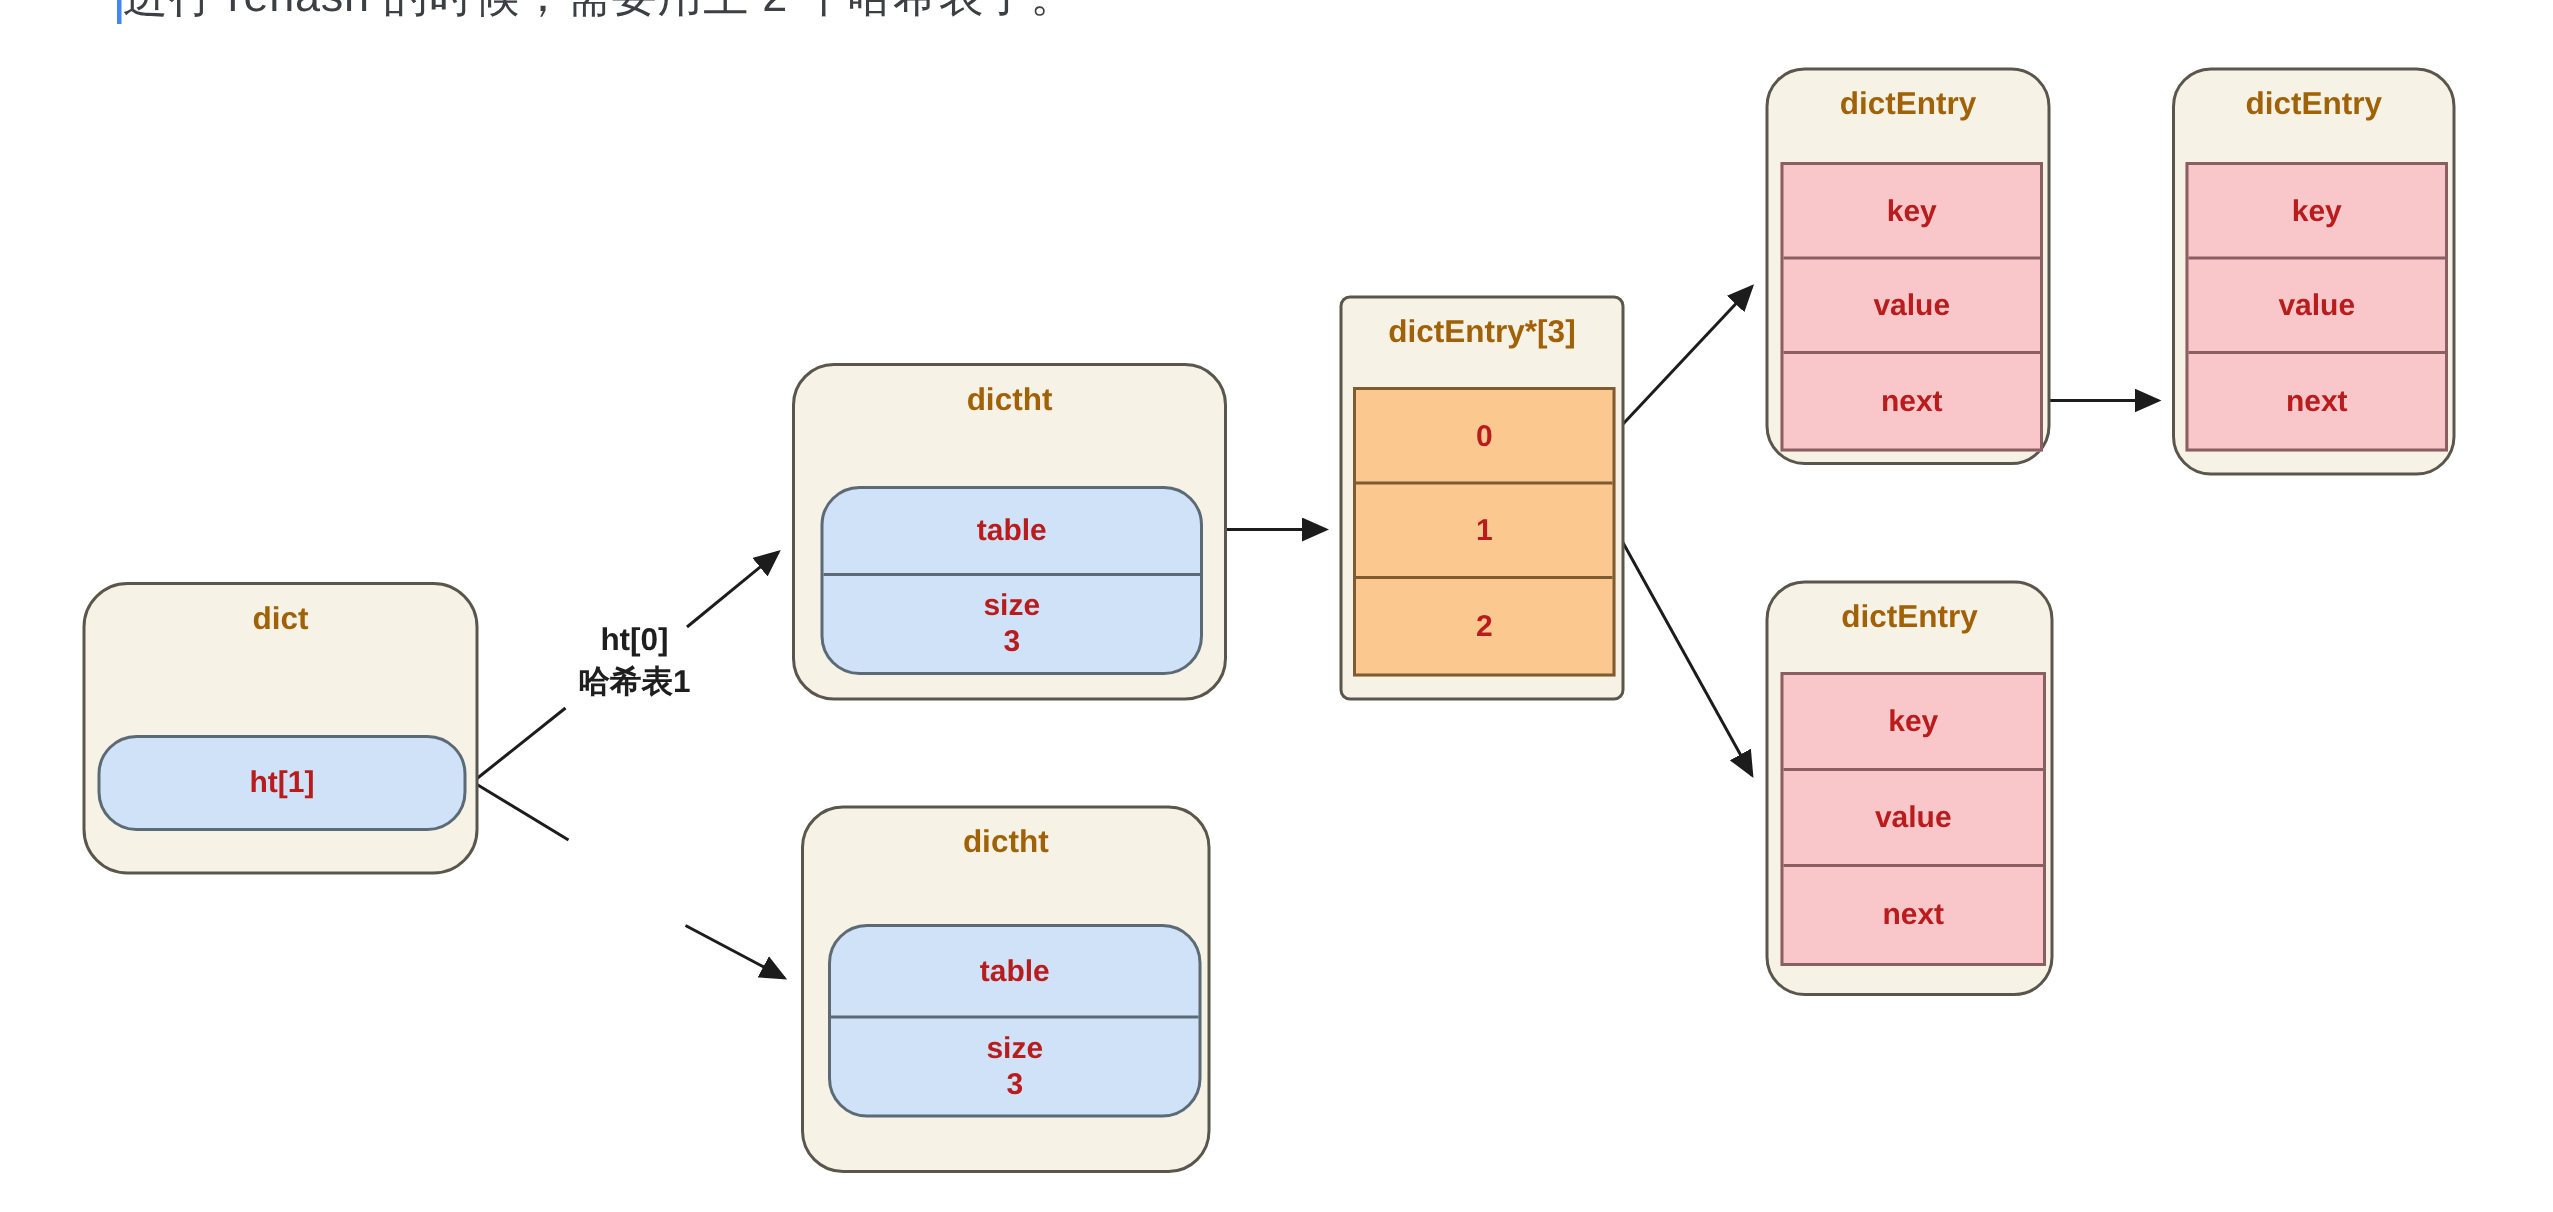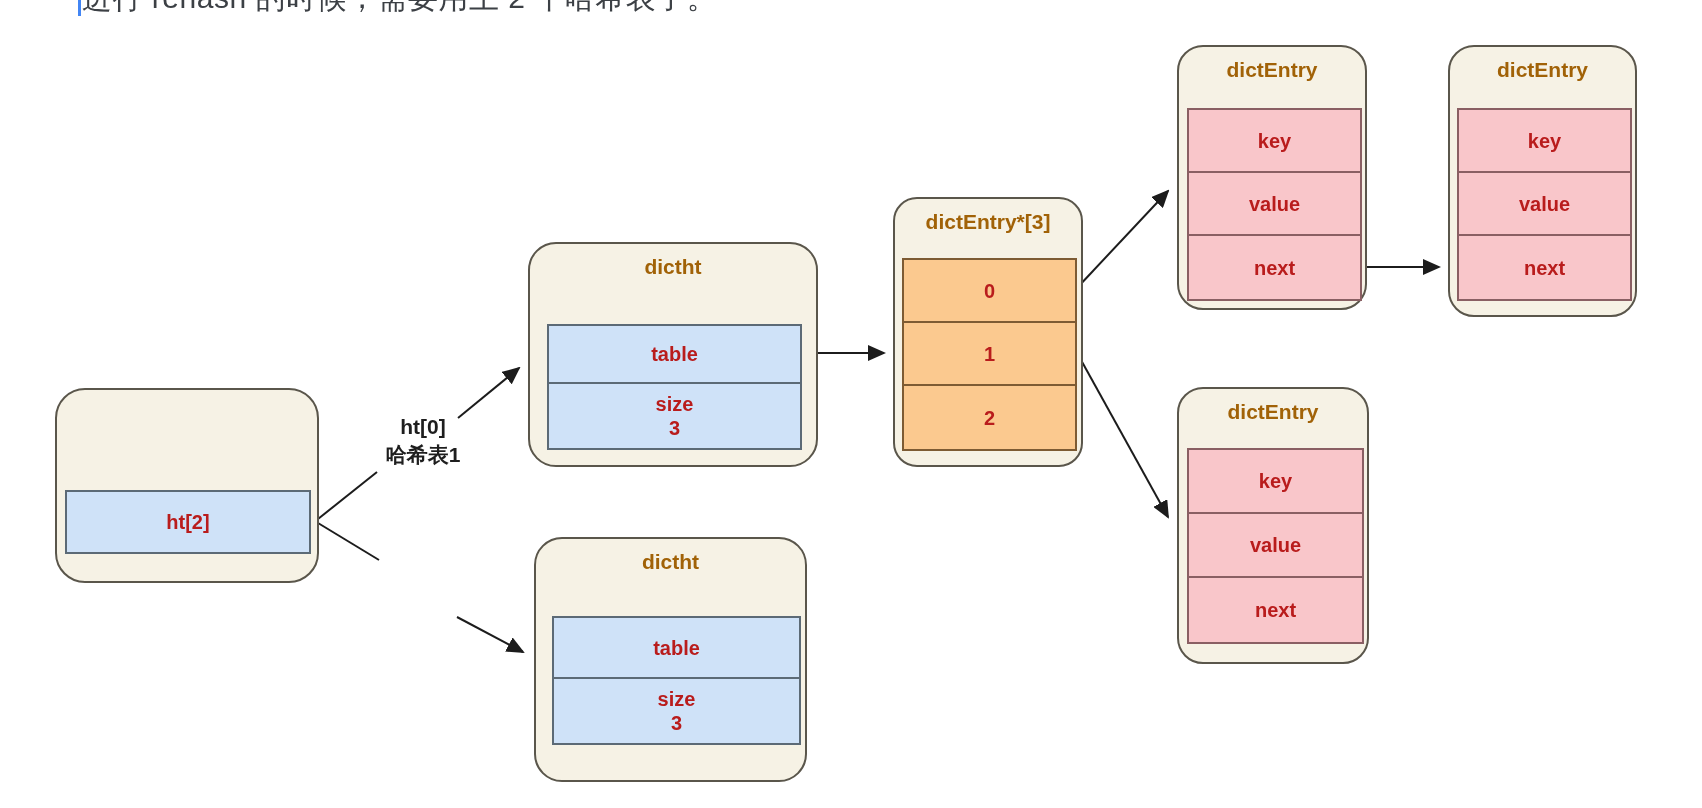--- a/index.html
+++ b/index.html
@@ -29,21 +29,21 @@
     padding-top:11px; text-align:center;
     font-size:21px; font-weight:bold; color:#a16207;
   }
   .cellgroup { position:absolute; box-sizing:border-box; border:2px solid; }
   .cell {
     box-sizing:border-box; border-bottom:2px solid;
     display:flex; flex-direction:column; align-items:center; justify-content:center;
     font-size:20px; font-weight:bold; color:#b91c1c; line-height:1.2;
   }
   .cell:last-child { border-bottom:none; }
-  .blue  { background:var(--blue,#cfe2f8);  border-color:var(--blue-border,#5c6a76); }
+  .blue  { background:var(--blue,#cfe2f8);  border-color:var(--blue-border,#5c6a76);border-radius:26px; }
   .blue  .cell { border-color:var(--blue-border,#5c6a76); }
   .orange{ background:var(--orange,#fbc98f); border-color:var(--orange-border,#7d5b33); }
   .orange .cell { border-color:var(--orange-border,#7d5b33); }
   .pink  { background:var(--pink,#f9c6ca);  border-color:var(--pink-border,#8a5f63); }
   .pink  .cell { border-color:var(--pink-border,#8a5f63); }
 
   .edge-label {
     position:absolute; width:150px; text-align:center;
     font-size:21px; font-weight:bold; color:#1e1e1e; line-height:28px;
   }
@@ -70,22 +70,23 @@
         <line x1="318" y1="523" x2="379" y2="560"></line>
         <line x1="457" y1="617" x2="523" y2="652" marker-end="url(#ah)"></line>
         <line x1="800" y1="353" x2="884" y2="353" marker-end="url(#ah)"></line>
         <line x1="1077" y1="288" x2="1168" y2="191" marker-end="url(#ah)"></line>
         <line x1="1081" y1="360" x2="1168" y2="517" marker-end="url(#ah)"></line>
         <line x1="1363" y1="267" x2="1439" y2="267" marker-end="url(#ah)"></line>
       </g>
     </svg>
 
     <div class="node" style="left:55px; top:388px; width:264px; height:195px;">
+      <div class="node-title">dict</div>
       <div class="cellgroup blue" style="left:8px; top:100px; width:246px;">
-        <div class="cell" style="height:60px;">ht[2]</div>
+        <div class="cell" style="height:60px;">ht[1]</div>
       </div>
     </div>
 
     <div class="edge-label" style="left:348px; top:413px;">
       <div>ht[0]</div>
       <div>哈希表1</div>
     </div>
 
     <div class="node" style="left:528px; top:242px; width:290px; height:225px; border-radius:28px;">
       <div class="node-title">dictht</div>
@@ -102,21 +103,21 @@
       <div class="node-title">dictht</div>
       <div class="cellgroup blue" style="left:16px; top:77px; width:249px;">
         <div class="cell" style="height:61px;">table</div>
         <div class="cell" style="height:64px;">
           <span>size</span>
           <span>3</span>
         </div>
       </div>
     </div>
 
-    <div class="node" style="left:893px; top:197px; width:190px; height:270px; border-radius:24px;">
+    <div class="node" style="left:893px; top:197px; width:190px; height:270px; border-radius:7px;">
       <div class="node-title">dictEntry*[3]</div>
       <div class="cellgroup orange" style="left:7px; top:59px; width:175px;">
         <div class="cell" style="height:63px;">0</div>
         <div class="cell" style="height:63px;">1</div>
         <div class="cell" style="height:63px;">2</div>
       </div>
     </div>
 
     <div class="node" style="left:1177px; top:45px; width:190px; height:265px; border-radius:26px;">
       <div class="node-title">dictEntry</div>

